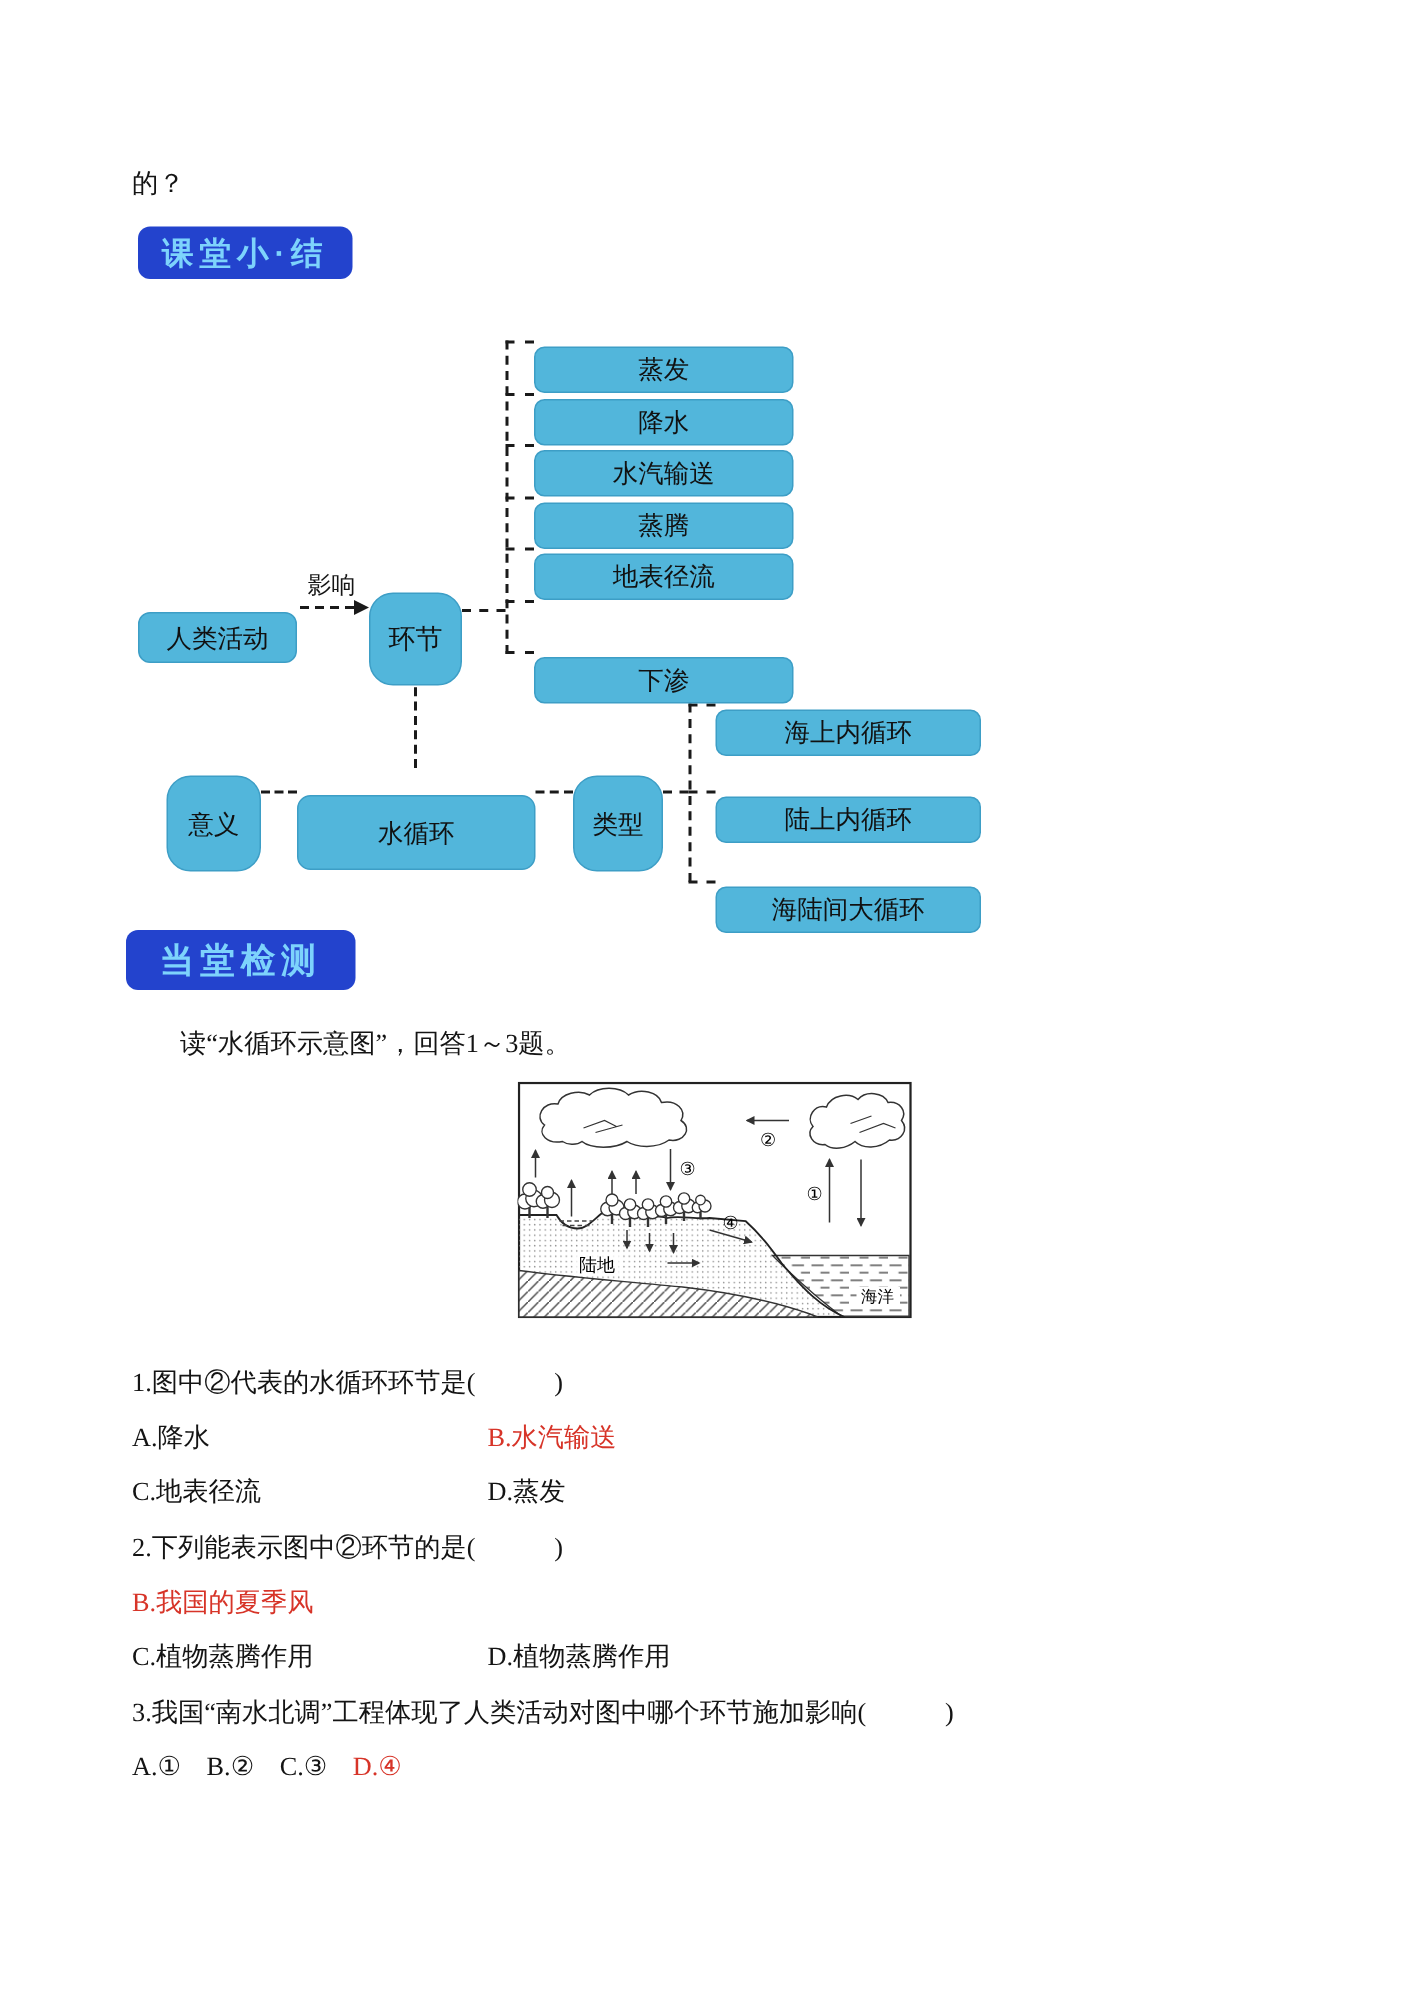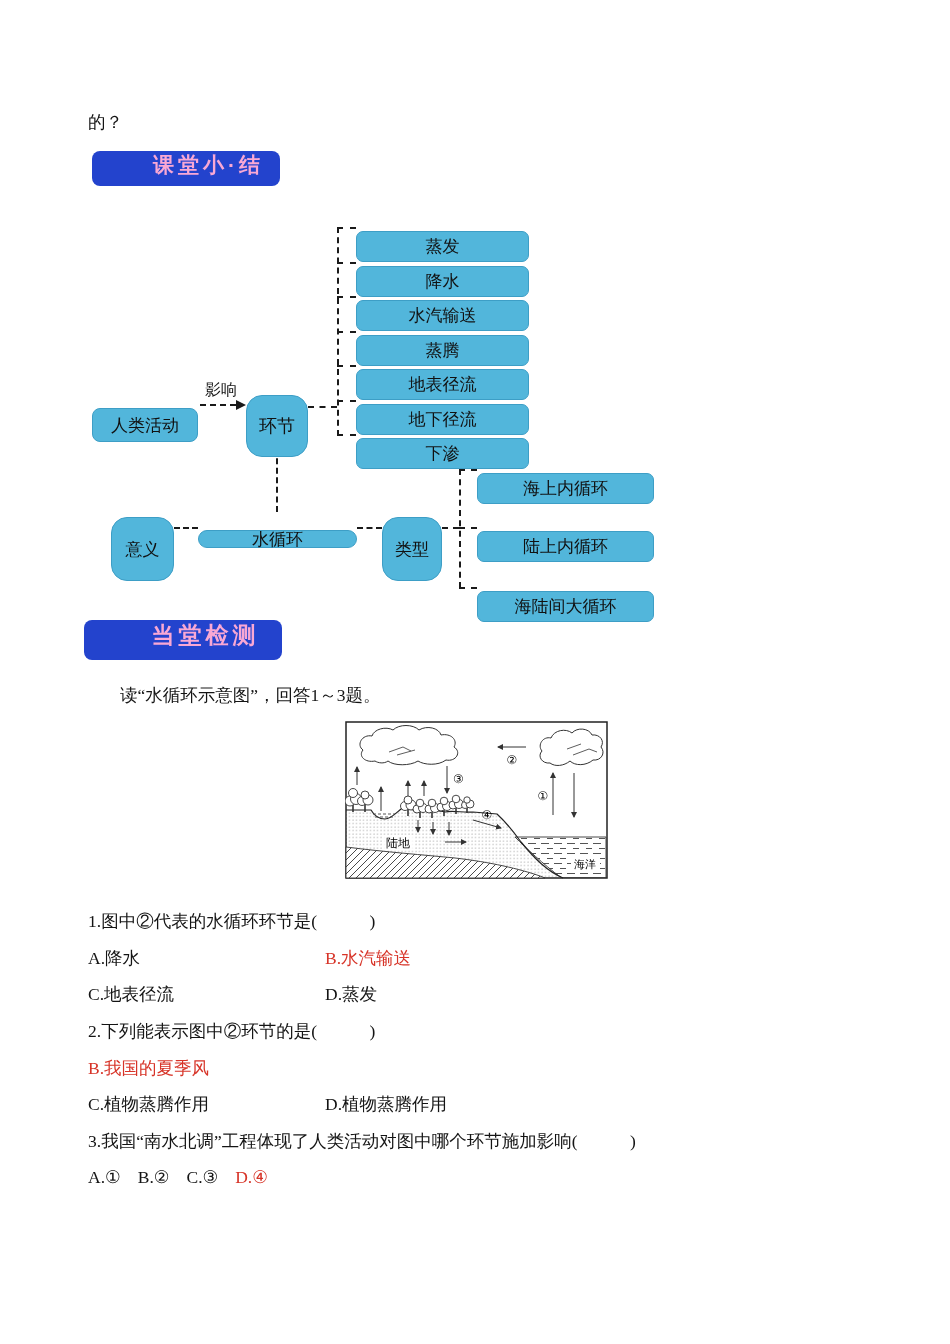--- a/index.html
+++ b/index.html
@@ -1,24 +1,24 @@
 <!DOCTYPE html>
 <html style="--badge-blue: #2343cd; --node-blue: #52b6db; --answer-red: #d73428;"><head>
 <meta charset="utf-8">
 <style>
   html,body{margin:0;padding:0;background:#fff;}
   .page{position:relative;width:950px;height:1344px;background:#fff;overflow:hidden;
         font-family:"Liberation Serif","DejaVu Serif",serif;color:#141414;}
   .abs{position:absolute;}
 
   
-  .badge{position:absolute;display:flex;align-items:flex-start;justify-content:center;
-         background:var(--badge-blue,#2343cd);color:#f9a8d4;border-radius:8px;
+  .badge{position:absolute;display:flex;align-items:center;justify-content:center;
+         background:var(--badge-blue,#2343cd);color:#7dd3fc;border-radius:8px;
          font-family:"Liberation Sans","DejaVu Sans",sans-serif;font-weight:bold;
-         letter-spacing:4px;padding-left:45px;}
+         letter-spacing:4px;}
   #badge-summary{left:92px;top:151px;width:143px;height:35px;font-size:21px;}
   #badge-quiz{left:84px;top:620px;width:153px;height:40px;font-size:23px;}
 
   
   .node{position:absolute;display:flex;align-items:center;justify-content:center;
         background:var(--node-blue,#52b6db);border:1px solid #3d9ec6;
         font-size:17px;color:#111;box-sizing:border-box;margin-top:18px;}
   .node.sq{border-radius:16px;}
   .node.wide{border-radius:7px;}
 
@@ -77,25 +77,24 @@
     <i class="hd" style="left:459px;top:587px;width:18px;"></i>
 
     <div class="node wide" style="left:92px;top:390px;width:106px;height:34px;border-radius:8px;">人类活动</div>
     <div class="node sq" style="left:246px;top:377px;width:62px;height:62px;font-size:18px;text-align:right;">环节</div>
 
     <div class="node wide" style="left:356px;top:213px;width:173px;height:31px;">蒸发</div>
     <div class="node wide" style="left:356px;top:248px;width:173px;height:31px;">降水</div>
     <div class="node wide" style="left:356px;top:282px;width:173px;height:31px;">水汽输送</div>
     <div class="node wide" style="left:356px;top:317px;width:173px;height:31px;">蒸腾</div>
     <div class="node wide" style="left:356px;top:351px;width:173px;height:31px;">地表径流</div>
-    <div class="node wide" style="left:356px;top:386px;width:173px;height:31px;">地下径流</div>
     <div class="node wide" style="left:356px;top:420px;width:173px;height:31px;">下渗</div>
 
     <div class="node sq" style="left:111px;top:499px;width:63px;height:64px;">意义</div>
-    <div class="node wide" style="left:198px;top:512px;width:159px;height:18px;border-radius:9px;">水循环</div>
+    <div class="node wide" style="left:198px;top:512px;width:159px;height:50px;border-radius:9px;">水循环</div>
     <div class="node sq" style="left:382px;top:499px;width:60px;height:64px;">类型</div>
 
     <div class="node wide" style="left:477px;top:455px;width:177px;height:31px;">海上内循环</div>
     <div class="node wide" style="left:477px;top:513px;width:177px;height:31px;text-align:right;">陆上内循环</div>
     <div class="node wide" style="left:477px;top:573px;width:177px;height:31px;">海陆间大循环</div>
   </div>
 
   <div class="badge" id="badge-quiz">
     <span>当堂检测</span>
   </div>

